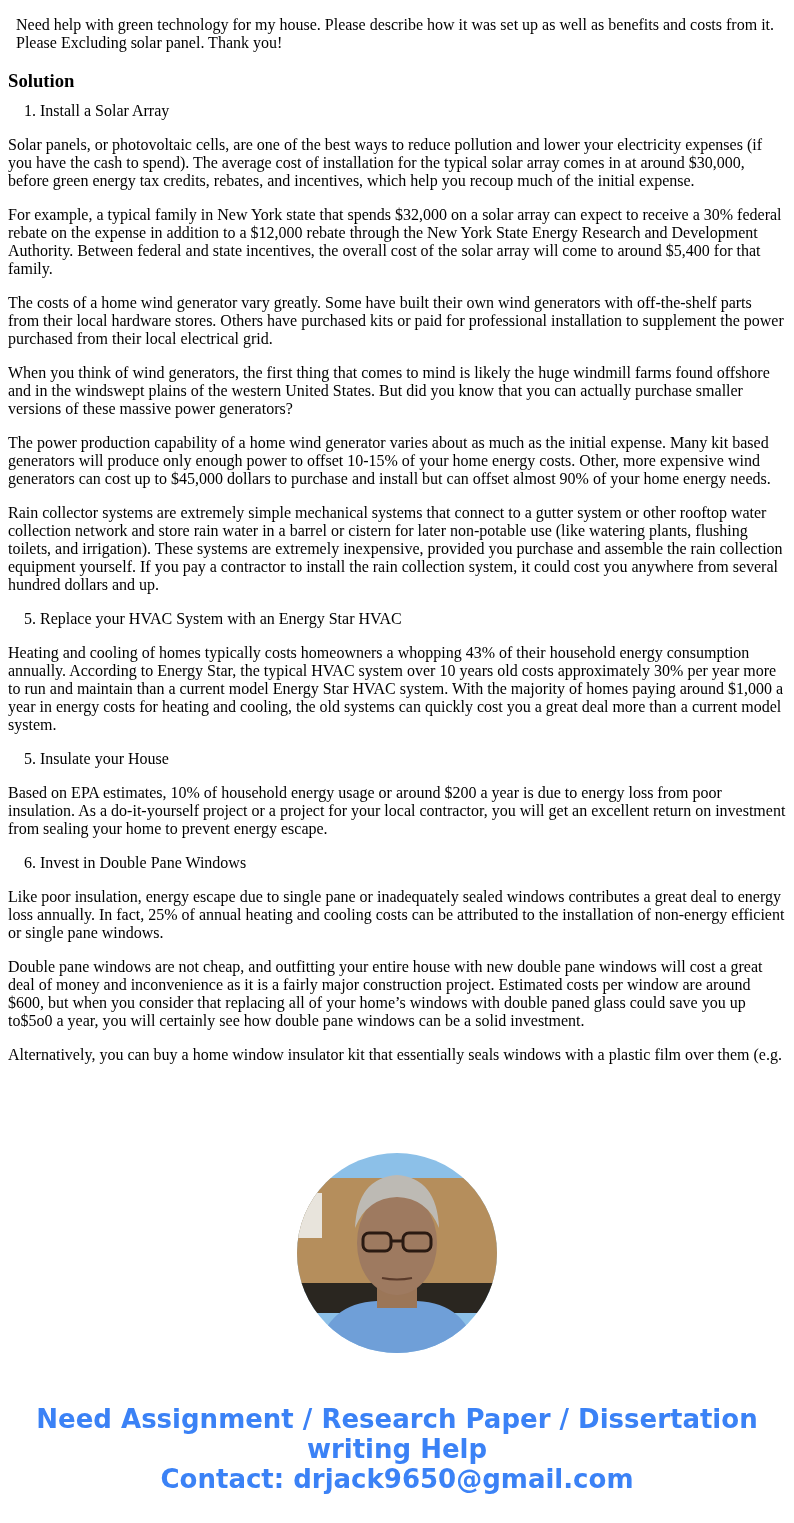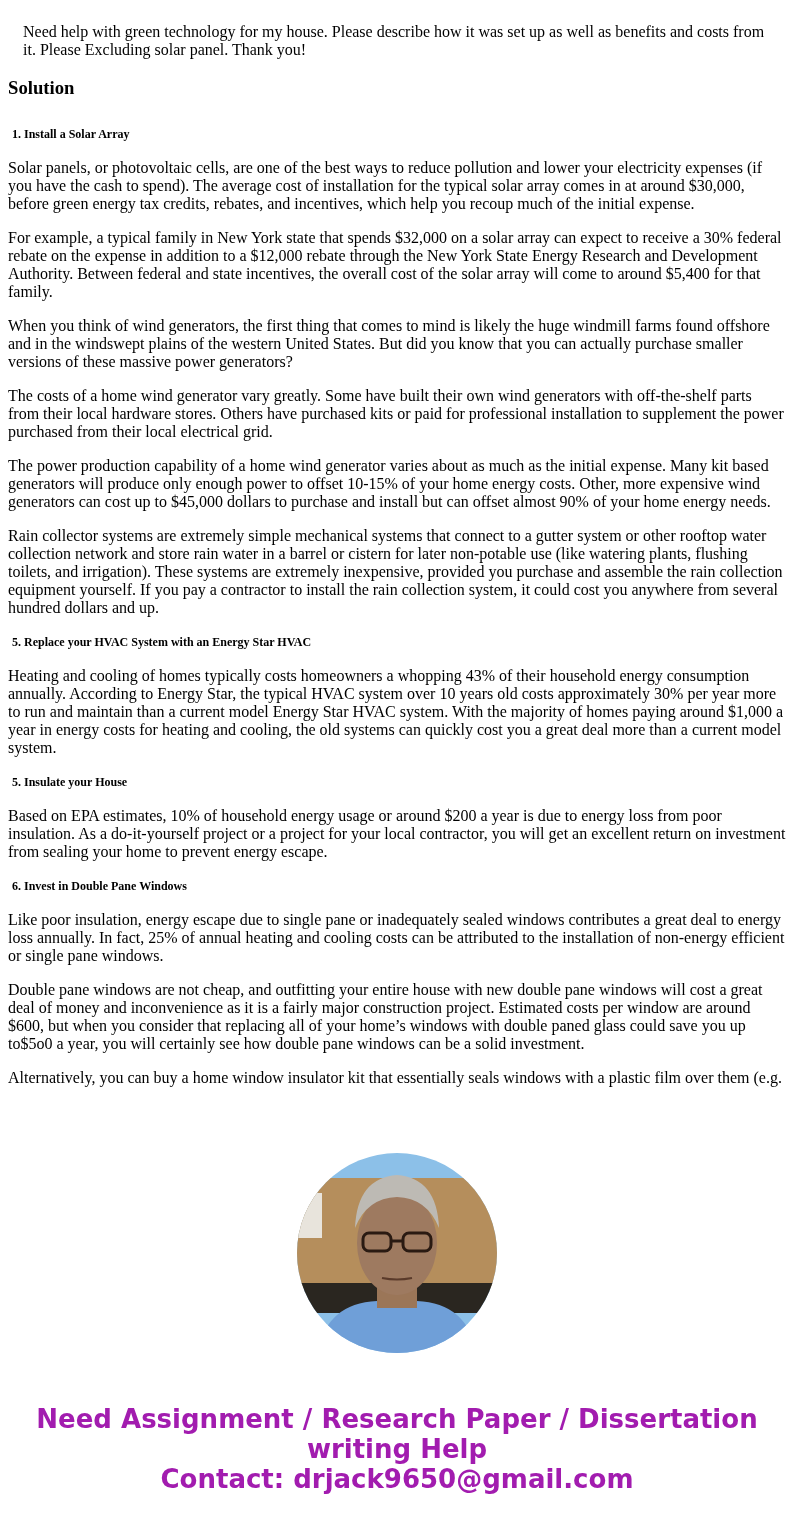--- a/index.html
+++ b/index.html
@@ -1,38 +1,38 @@
 <!DOCTYPE html>
 <html><head>
 <meta charset="utf-8">
 <style>
   html, body { margin: 0; padding: 0; background: #ffffff; }
   body { width: 794px; height: 1523px; overflow: hidden; position: relative; font-family: "Liberation Serif", serif; color: #000; }
   .content { position: absolute; left: 8px; top: 8px; width: 778px; height: 1114px; overflow: hidden; font-size: 16px; line-height: 18px; }
   .content p { margin: 0 0 16px 0; }
-  .content h3 { font-size: 18.7px; font-weight: bold; margin: 18px 0 26px 0; line-height: 22px; }
-  .content h4 { font-size: 12px; font-weight: bold; margin: 0 0 16px 4px; line-height: 18px; }
-  .question { margin: 15px !important; }
+  .content h3 { font-size: 18.7px; font-weight: bold; margin: 18px 0 10px 0; line-height: 22px; }
+  .content h4 { font-size: 16px; font-weight: normal; margin: 0 0 16px 16px; line-height: 18px; }
+  .question { margin: 8px !important; }
   .avatar-wrap { position: absolute; left: 297px; top: 1153px; width: 200px; height: 200px; border-radius: 50%; overflow: hidden; }
   .avatar-wrap svg { display: block; }
-  .footer { position: absolute; left: 0; top: 1404px; width: 794px; text-align: center; font-family: "DejaVu Sans", sans-serif; font-weight: bold; font-size: 26px; line-height: 30px; color: #a21caf; }
+  .footer { position: absolute; left: 0; top: 1404px; width: 794px; text-align: center; font-family: "DejaVu Sans", sans-serif; font-weight: bold; font-size: 26px; line-height: 30px; color: #3b82f6; }
 </style>
 </head>
 <body>
 
 <div class="content">
   <p class="question">Need help with green technology for my house. Please describe how it was set up as well as benefits and costs from it. Please Excluding solar panel. Thank you!</p>
   <h3>Solution</h3>
 
   <h4>1. Install a Solar Array</h4>
   <p>Solar panels, or photovoltaic cells, are one of the best ways to reduce pollution and lower your electricity expenses (if you have the cash to spend). The average cost of installation for the typical solar array comes in at around $30,000, before green energy tax credits, rebates, and incentives, which help you recoup much of the initial expense.</p>
   <p>For example, a typical family in New York state that spends $32,000 on a solar array can expect to receive a 30% federal rebate on the expense in addition to a $12,000 rebate through the New York State Energy Research and Development Authority. Between federal and state incentives, the overall cost of the solar array will come to around $5,400 for that family.</p>
 
+  <p>The costs of a home wind generator vary greatly. Some have built their own wind generators with off-the-shelf parts from their local hardware stores. Others have purchased kits or paid for professional installation to supplement the power purchased from their local electrical grid.</p>
   <p>When you think of wind generators, the first thing that comes to mind is likely the huge windmill farms found offshore and in the windswept plains of the western United States. But did you know that you can actually purchase smaller versions of these massive power generators?</p>
-  <p>The costs of a home wind generator vary greatly. Some have built their own wind generators with off-the-shelf parts from their local hardware stores. Others have purchased kits or paid for professional installation to supplement the power purchased from their local electrical grid.</p>
   <p>The power production capability of a home wind generator varies about as much as the initial expense. Many kit based generators will produce only enough power to offset 10-15% of your home energy costs. Other, more expensive wind generators can cost up to $45,000 dollars to purchase and install but can offset almost 90% of your home energy needs.</p>
 
   <p>Rain collector systems are extremely simple mechanical systems that connect to a gutter system or other rooftop water collection network and store rain water in a barrel or cistern for later non-potable use (like watering plants, flushing toilets, and irrigation). These systems are extremely inexpensive, provided you purchase and assemble the rain collection equipment yourself. If you pay a contractor to install the rain collection system, it could cost you anywhere from several hundred dollars and up.</p>
 
   <h4>5. Replace your HVAC System with an Energy Star HVAC</h4>
   <p>Heating and cooling of homes typically costs homeowners a whopping 43% of their household energy consumption annually. According to Energy Star, the typical HVAC system over 10 years old costs approximately 30% per year more to run and maintain than a current model Energy Star HVAC system. With the majority of homes paying around $1,000 a year in energy costs for heating and cooling, the old systems can quickly cost you a great deal more than a current model system.</p>
 
   <h4>5. Insulate your House</h4>
   <p>Based on EPA estimates, 10% of household energy usage or around $200 a year is due to energy loss from poor insulation. As a do-it-yourself project or a project for your local contractor, you will get an excellent return on investment from sealing your home to prevent energy escape.</p>
 

